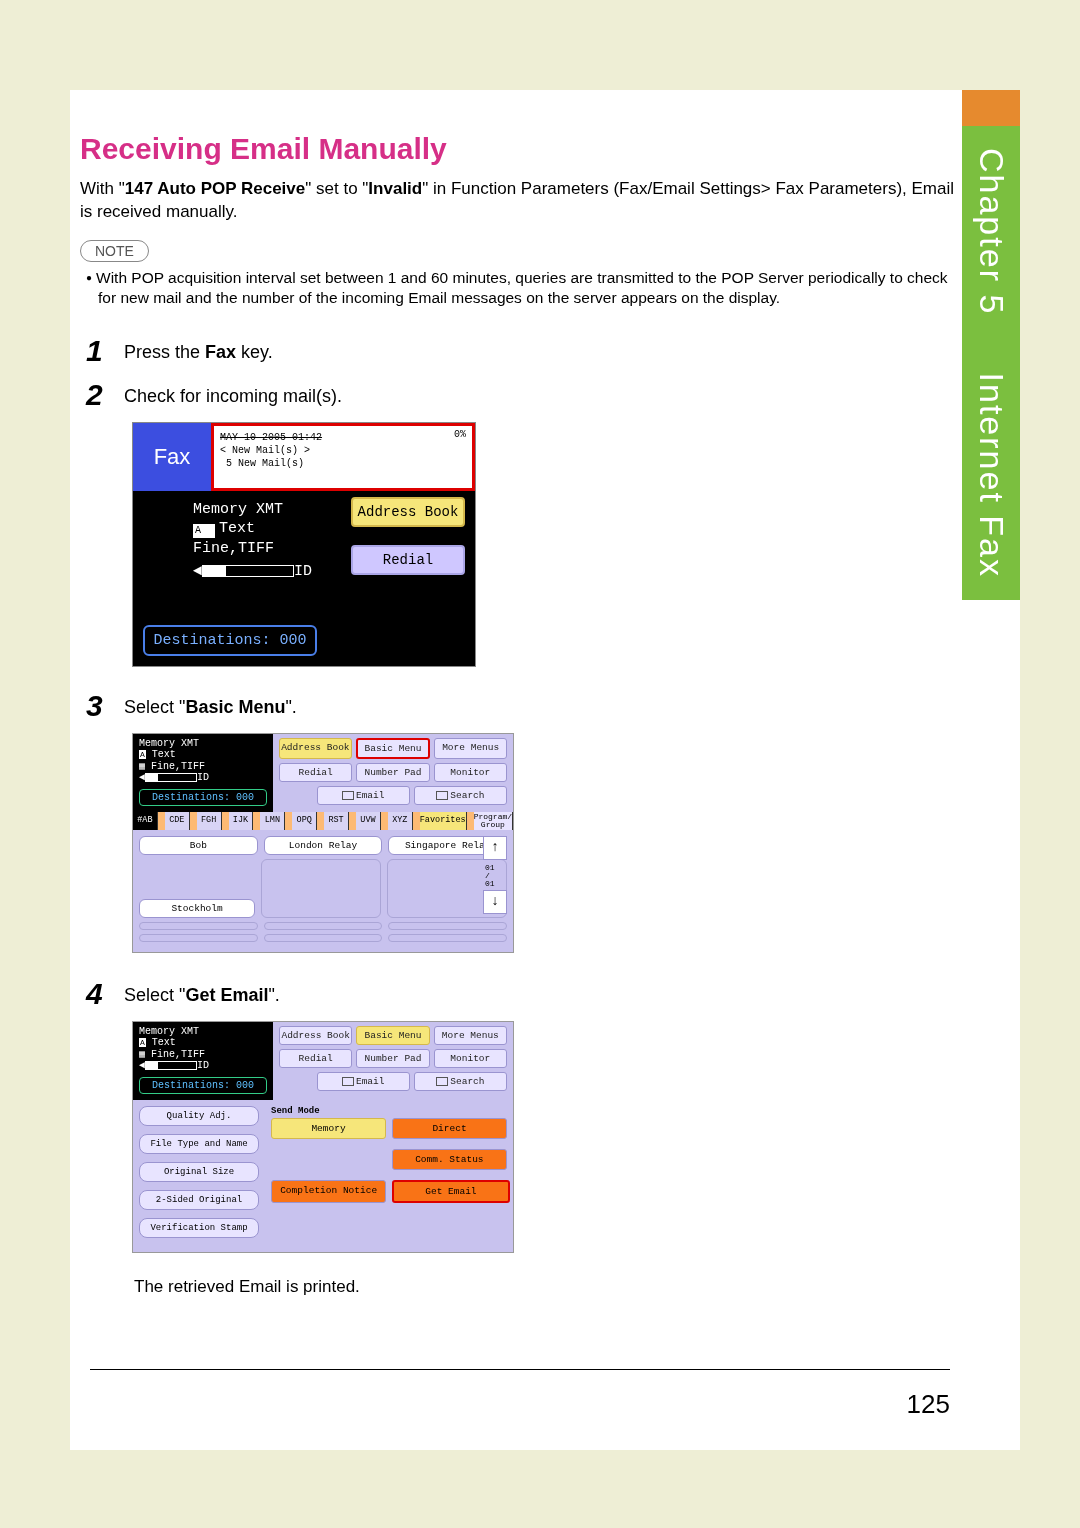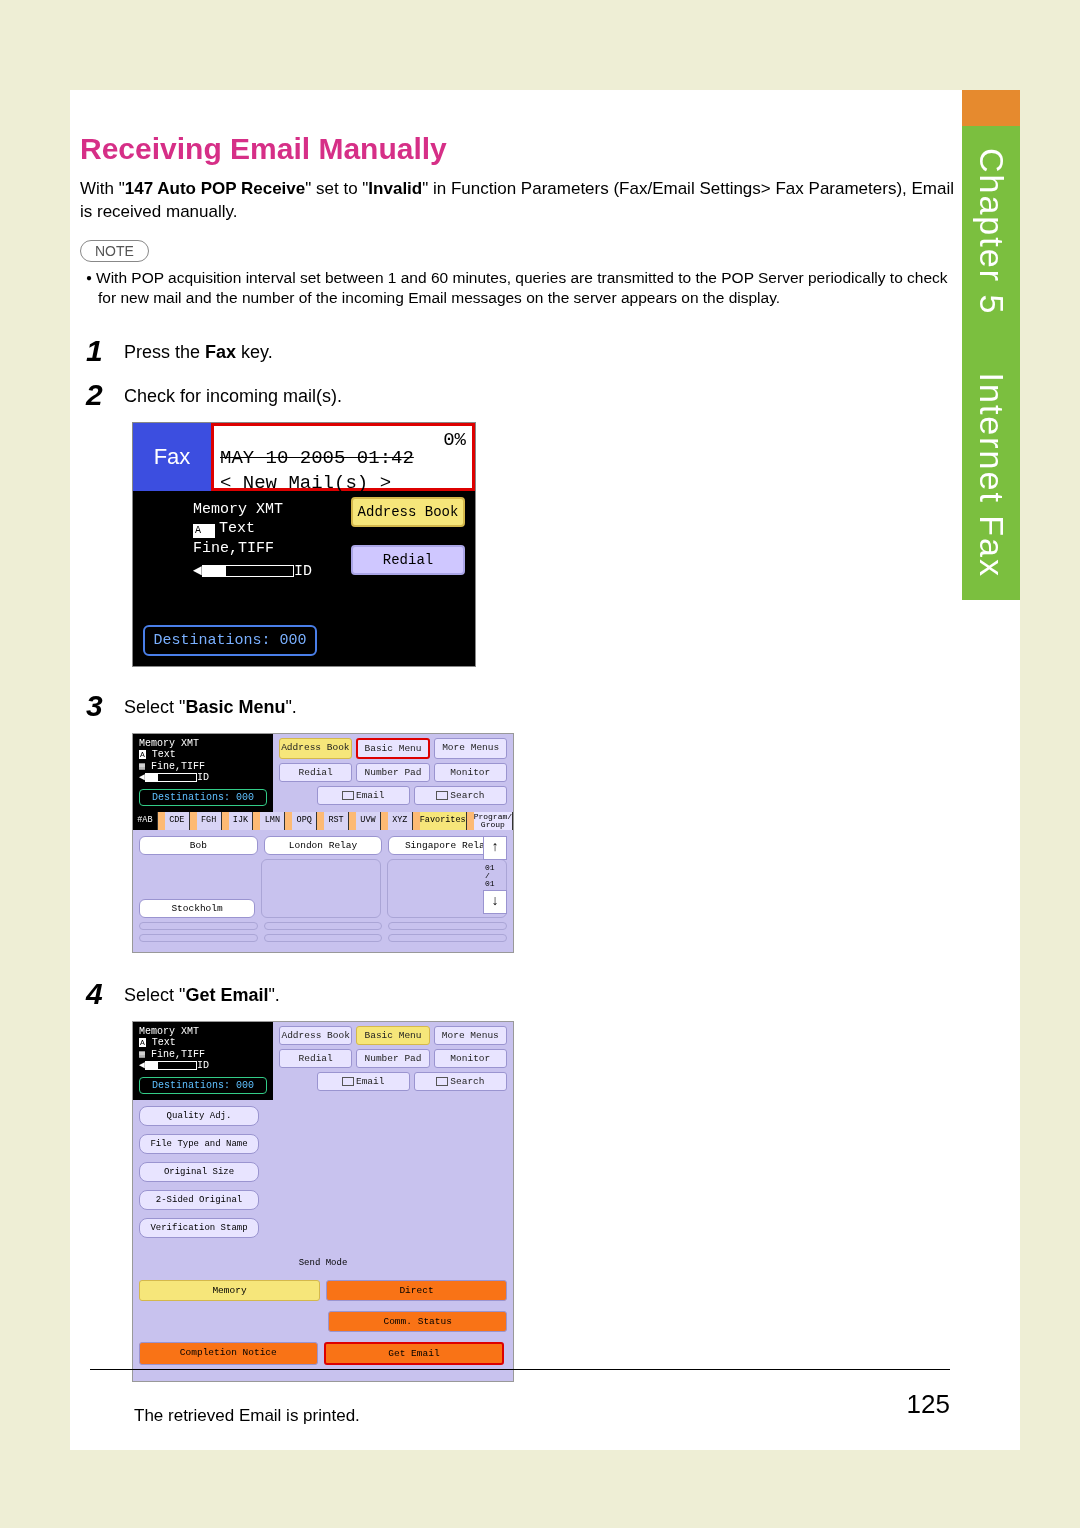--- a/index.html
+++ b/index.html
@@ -120,22 +120,22 @@
   width: 78px;
   text-align: center;
   font-size: 22px;
   display:flex;align-items:center;justify-content:center;
   font-family: Arial, sans-serif;
 }
 .s1-date {
   background: #fff;
   flex: 1;
   border: 3px solid #d00;
-  padding: 20px 6px;
-  font-size: 19px;
+  padding: 5px 6px;
+  font-size: 10px;
   line-height: 1.3;
   position: relative;
 }
 .s1-date .strike { text-decoration: line-through; }
 .s1-date .pct { position:absolute; right:6px; top:2px; }
 .s1-mid {
   background: #000;
   color: #fff;
   padding: 10px 10px 14px 60px;
   font-size: 15px;
@@ -208,28 +208,28 @@
 .s2-dest.empty{background:transparent;border:1px solid #aaa5d6;}
 .s2-arrow{
   position:absolute;right:6px;width:22px;height:22px;background:#fff;border:1px solid #9a94d0;
   text-align:center;line-height:20px;font-size:14px;
 }
 .s2-arrow.up{top:6px;}
 .s2-arrow.dn{top:60px;}
 .s2-pgnum{position:absolute;right:6px;top:34px;font-size:8px;width:22px;line-height:1;}
 
 
-.s3-body{display:flex;flex-direction:column;}
+.s3-body{display:flex;}
 .s3-lcol{width:120px;padding:6px;}
 .s3-lbtn{
   background:#e8e4ff;border:1px solid #9a94d0;border-radius:8px;
   text-align:center;padding:4px 0;font-size:9px;margin-bottom:8px;
 }
 .s3-rcol{flex:1;padding:6px;}
-.s3-rcol .lbl{text-align:center;font-size:9px;margin-bottom:12px;color:#000;}
+.s3-rcol .lbl{font-size:9px;margin-bottom:2px;color:#000;font-weight:bold;}
 .s3-rcol .row{display:flex;gap:6px;margin-bottom:10px;border-radius:8px;}
 .s3-rcol .b{
   flex:1;background:#f97316;border:1px solid #9a94d0;border-radius:3px;
   text-align:center;padding:4px 0;font-size:9.5px;
 }
 .s3-rcol .b.yellow{background:#f6e67a;border-color:#d4b84c;}
 .s3-rcol .b.red{border:2px solid #d00;}
 .s3-rcol .b.half{flex:0 0 48%;}
 .s3-rcol .b.right{margin-left:auto;}
 

